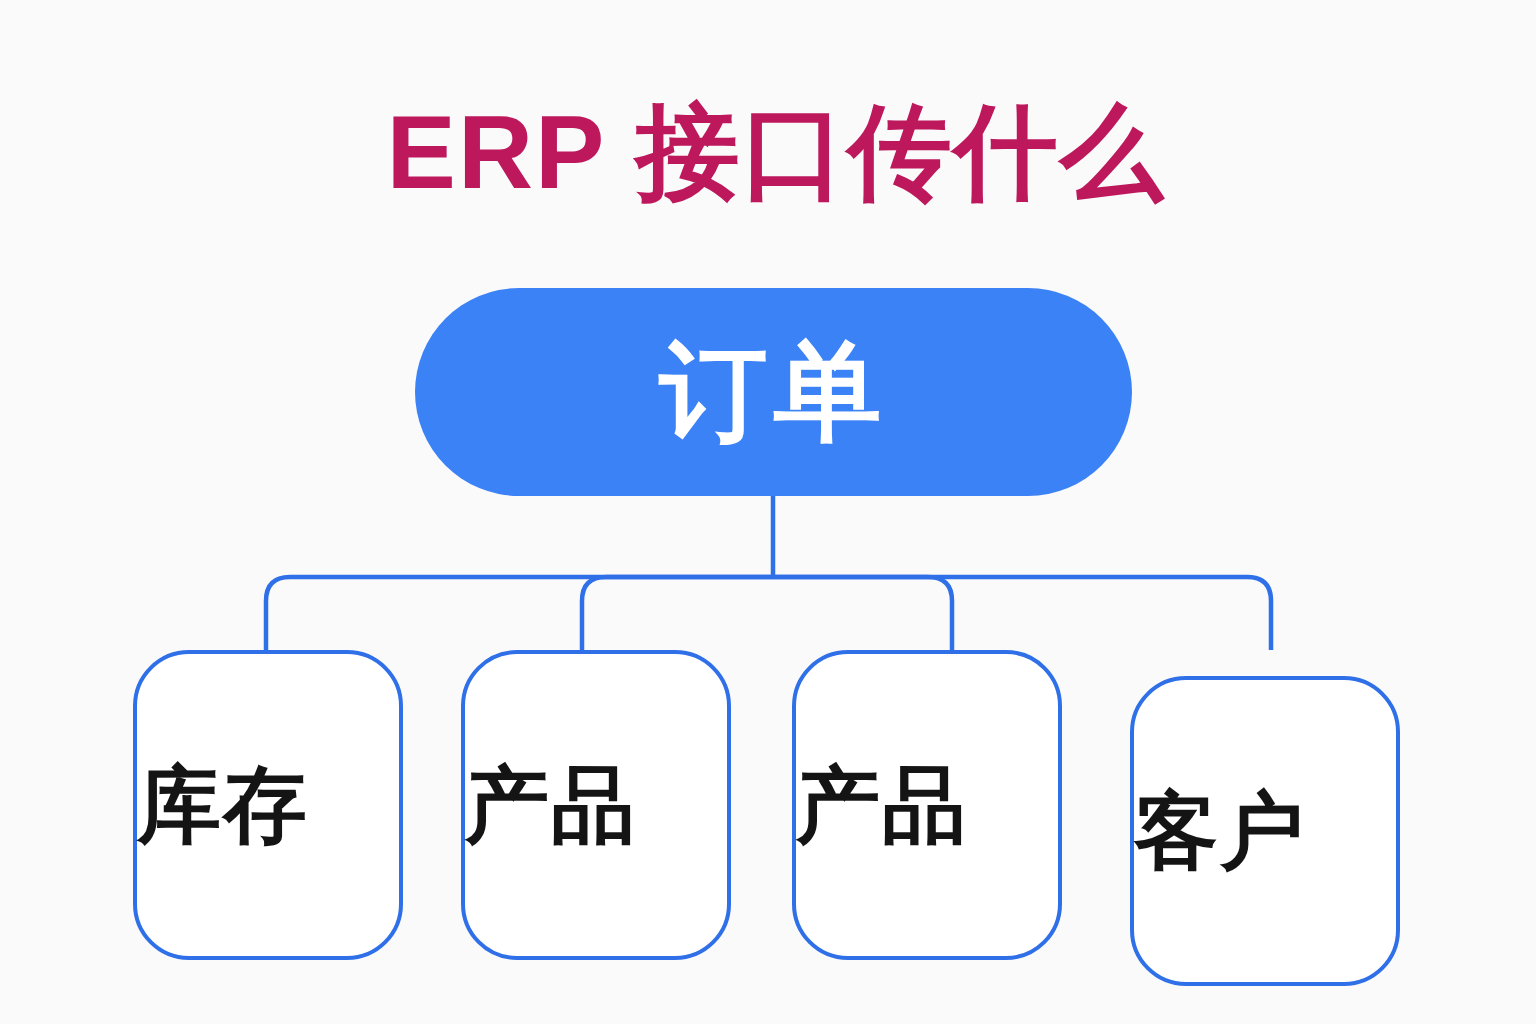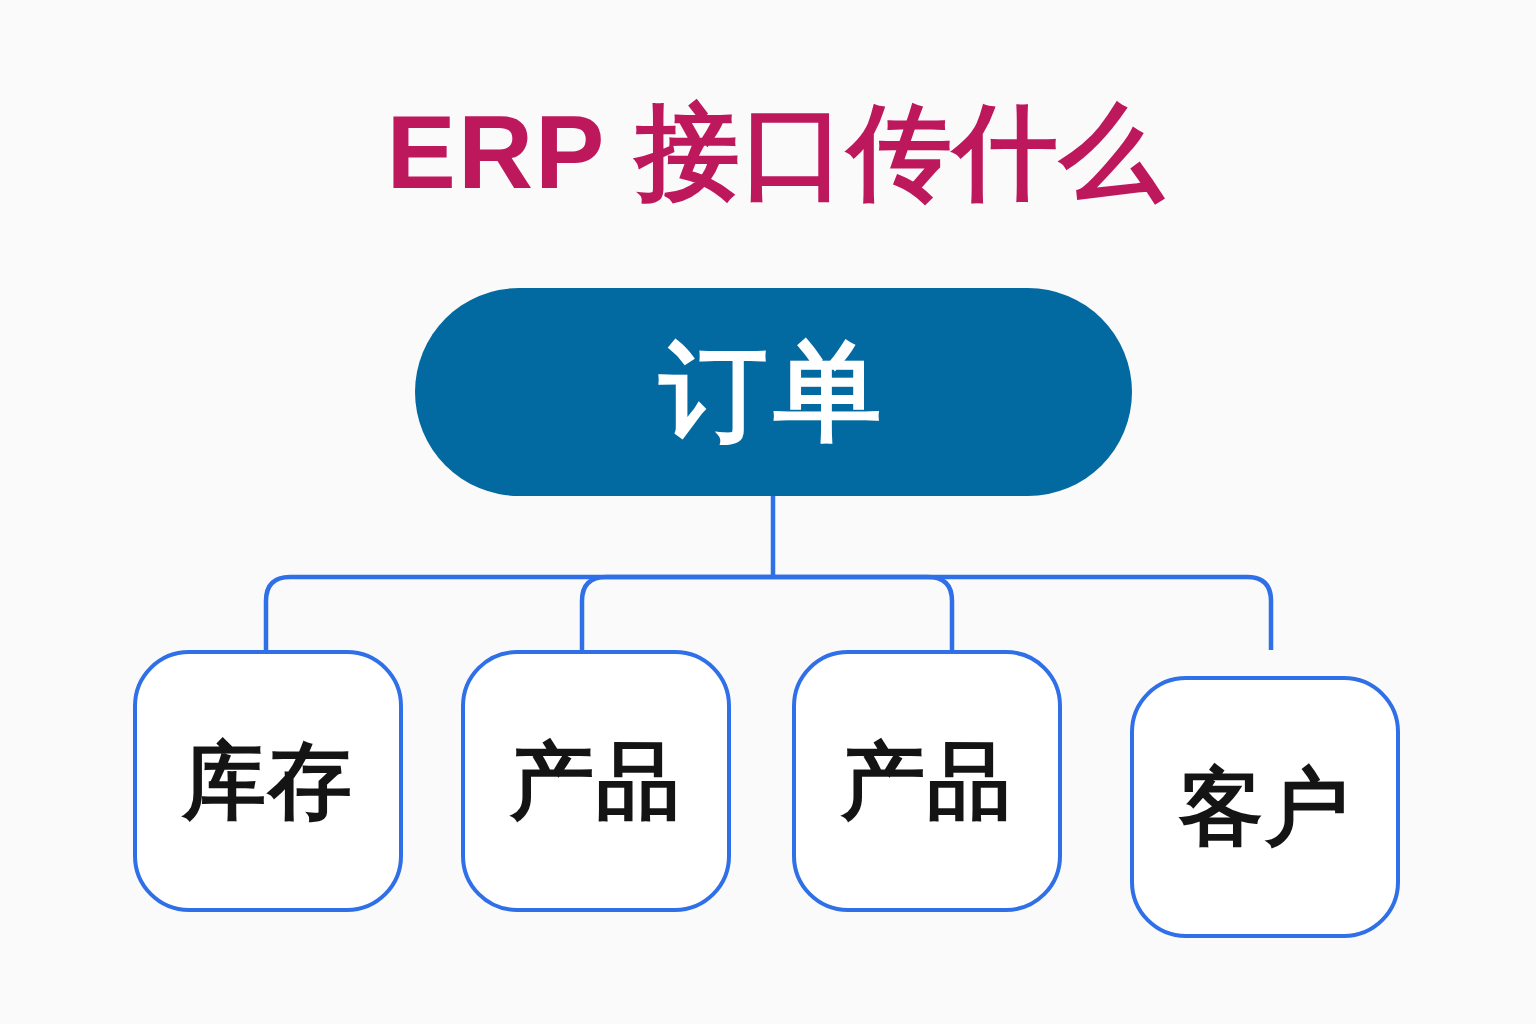--- a/index.html
+++ b/index.html
@@ -47,48 +47,47 @@
   }
 
   
   #root-node {
     position: absolute;
     left: 415px;
     top: 288px;
     width: 717px;
     height: 208px;
     border-radius: 104px;
-    background: #0369a1;
+    background: #3b82f6;
     display: flex;
     align-items: center;
     justify-content: center;
     box-sizing: border-box;
   }
   #root-node .node-label {
     font-size: 108px;
     line-height: 110px;
     font-weight: 700;
     color: #ffffff;
     letter-spacing: 6px;
     white-space: nowrap;
   }
 
   
   .child-node {
     position: absolute;
     top: 650px;
     width: 270px;
-    height: 262px;
+    height: 310px;
     border: 4px solid #2f70e8;
     border-radius: 56px;
     background: #ffffff;
     box-sizing: border-box;
     display: flex;
     align-items: center;
-    justify-content: center;
   }
   .child-node .node-label {
     font-size: 84px;
     line-height: 88px;
     font-weight: 700;
     color: #141414;
     letter-spacing: 2px;
     white-space: nowrap;
   }
 

